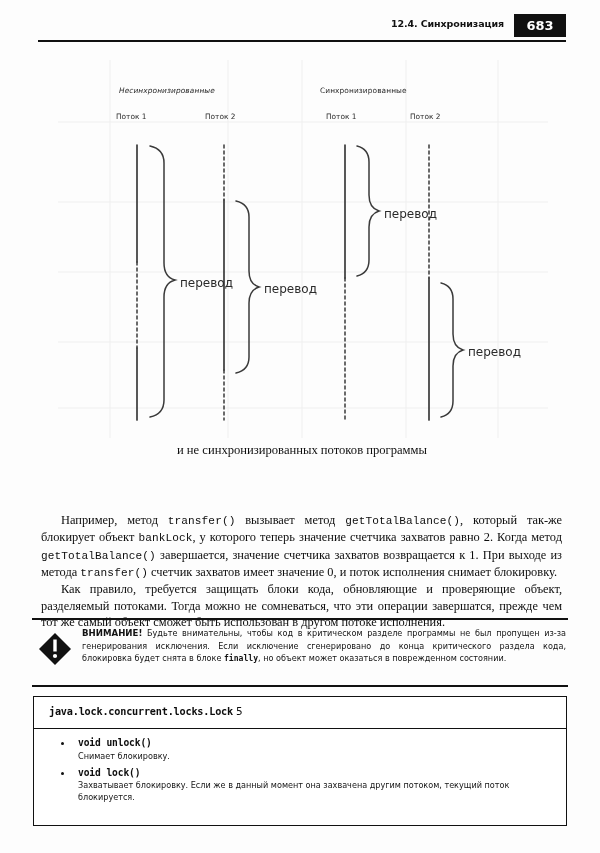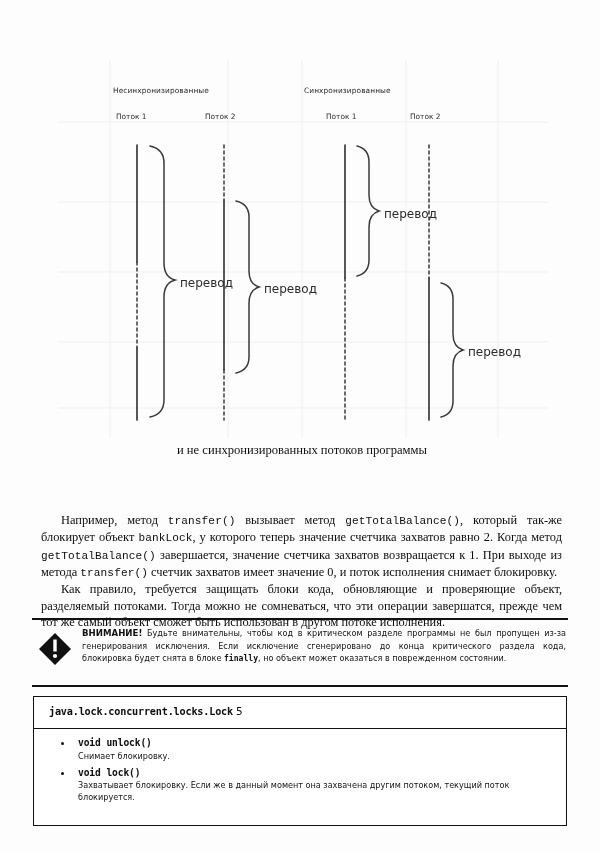--- a/index.html
+++ b/index.html
@@ -259,20 +259,27 @@
     font-size: 8.1px;
     line-height: 12.2px;
     color: #141414;
   }
 </style>
 </head>
 <body>
 
 <div class="page">
 
+  <div class="runhead">
+    <div class="runhead-title">12.4. Синхронизация</div>
+    <div class="runhead-pagebox">
+      <div class="runhead-pagenum">683</div>
+    </div>
+    <div class="runhead-rule"></div>
+  </div>
 
   <div class="figure">
 
     <svg class="fig-canvas" viewBox="0 0 490 378">
 
       <g stroke="#efefef" stroke-width="1" fill="none">
         <line x1="52" y1="0" x2="52" y2="378"></line>
         <line x1="170" y1="0" x2="170" y2="378"></line>
         <line x1="244" y1="0" x2="244" y2="378"></line>
         <line x1="348" y1="0" x2="348" y2="378"></line>
@@ -305,22 +312,22 @@
 
         <path d="M 299 86 q 12 3 12 16 l 0 33 q 0 13 10 16 q -10 3 -10 16 l 0 33 q 0 13 -12 16" stroke-width="1.5"></path>
 
         <line x1="371" y1="85" x2="371" y2="218" stroke-width="1.5" stroke-dasharray="3 3"></line>
         <line x1="371" y1="218" x2="371" y2="360" stroke-width="1.7"></line>
 
         <path d="M 383 223 q 12 3 12 16 l 0 35 q 0 13 10 16 q -10 3 -10 16 l 0 35 q 0 13 -12 16" stroke-width="1.5"></path>
       </g>
     </svg>
 
-    <div class="fig-grp-label" style="left:55px; top:26px;">Несинхронизированные</div>
-    <div class="fig-grp-label" style="left:246px; top:26px;">Синхронизированные</div>
+    <div class="fig-grp-label" style="left:61px; top:26px;font-style:italic;">Несинхронизированные</div>
+    <div class="fig-grp-label" style="left:262px; top:26px;">Синхронизированные</div>
 
     <div class="fig-col-label" style="left:58px; top:52px;">Поток 1</div>
     <div class="fig-col-label" style="left:147px; top:52px;">Поток 2</div>
     <div class="fig-col-label" style="left:268px; top:52px;">Поток 1</div>
     <div class="fig-col-label" style="left:352px; top:52px;">Поток 2</div>
 
     <div class="fig-brace-label" style="left:122px; top:216px;">перевод</div>
     <div class="fig-brace-label" style="left:206px; top:222px;">перевод</div>
     <div class="fig-brace-label" style="left:326px; top:147px;">перевод</div>
     <div class="fig-brace-label" style="left:410px; top:285px;">перевод</div>

